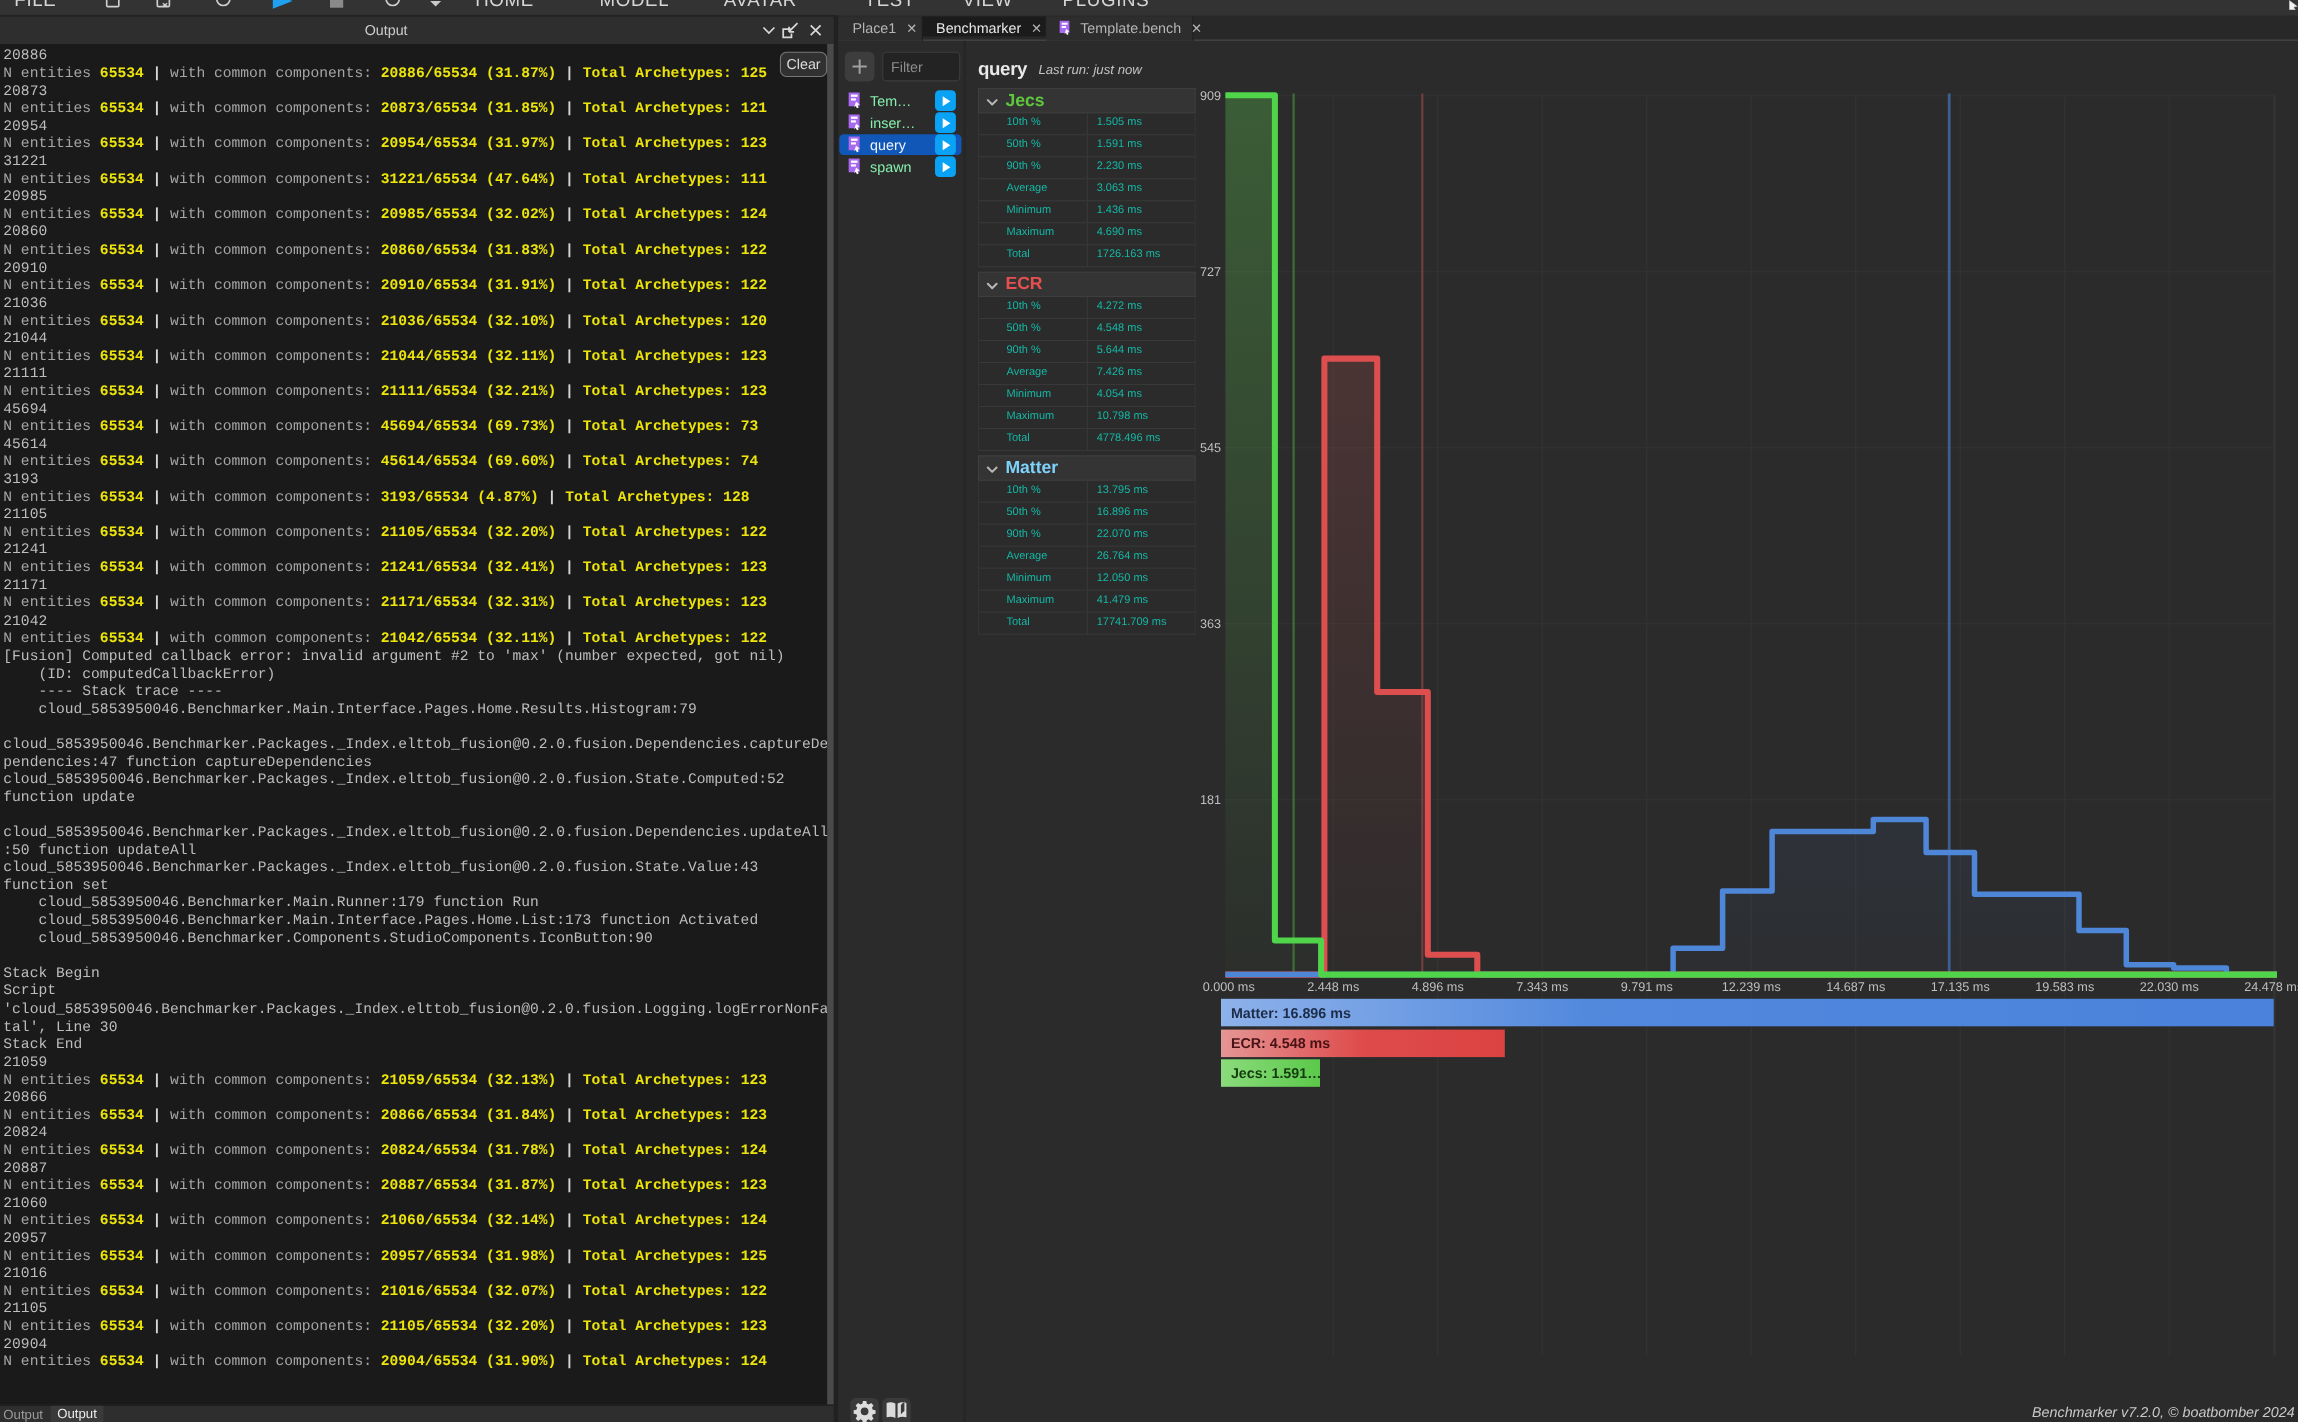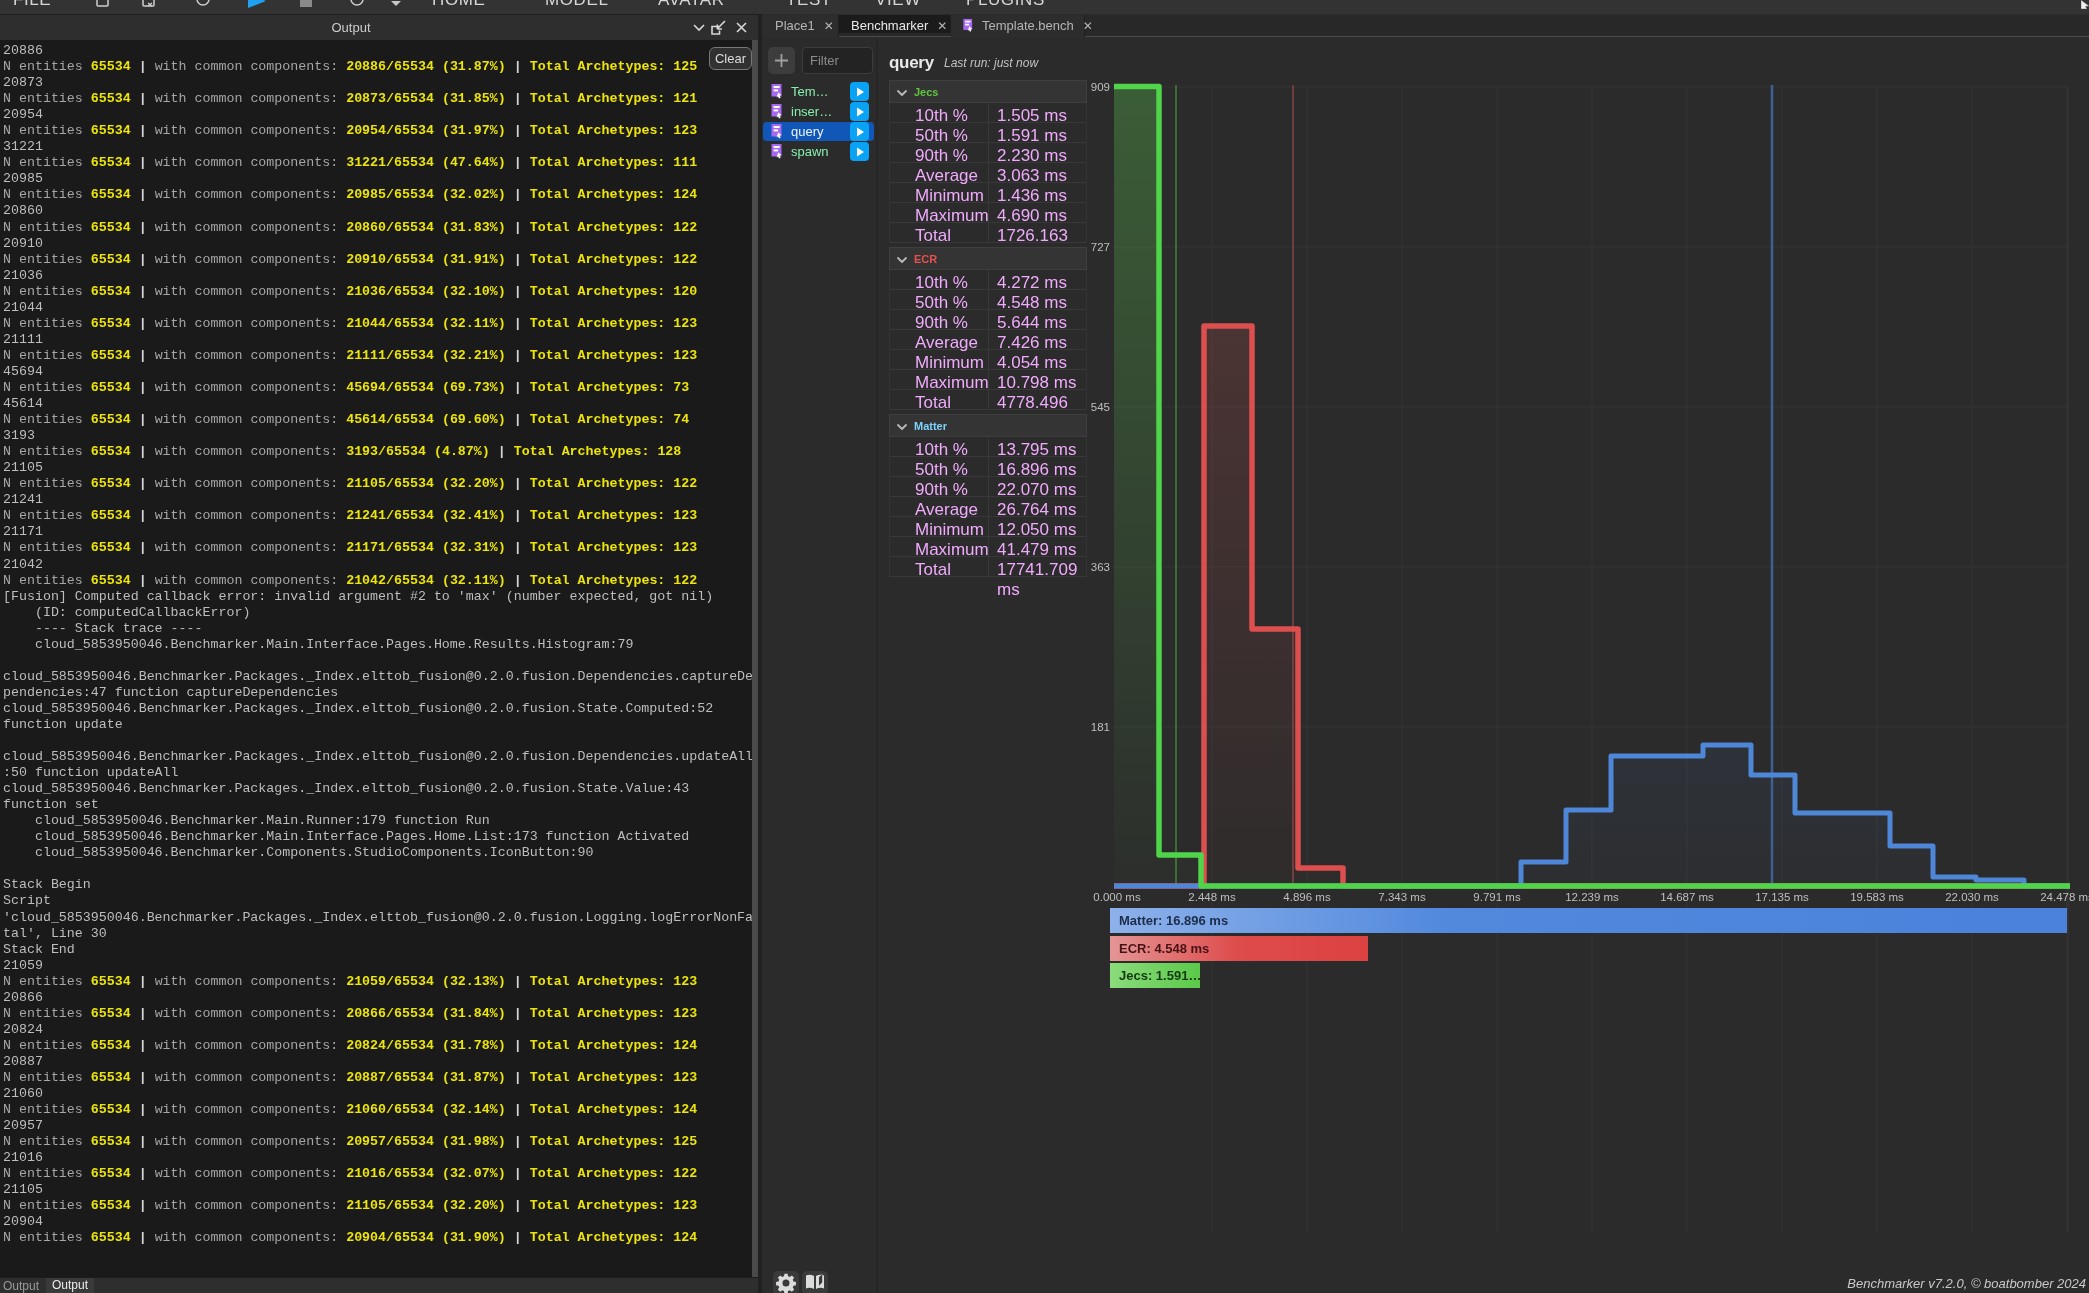--- a/index.html
+++ b/index.html
@@ -41,23 +41,23 @@
 .item .iname { position:absolute; left:28px; top:2px; color:#86efac; font-size:13px; }
 .item.sel .iname { color:#eef3fb; }
 .item .play { position:absolute; left:87px; top:0px; width:19px; height:19px; background:#0aa2f5; border-radius:4px; }
 .item .play svg { position:absolute; left:6px; top:4.5px; }
 #lpanel-sep { position:absolute; left:114px; top:22px; width:2px; height:1256px; background:#262626; }
 
 #stats { position:absolute; left:127px; top:0; width:198px; }
 #stats .title { position:absolute; left:0; top:38px; color:#e8e8e8; font-size:17px; font-weight:bold; letter-spacing:-0.3px; }
 #stats .lastrun { position:absolute; left:55px; top:41px; color:#c2c2c2; font-size:12px;font-style:italic; }
 .shead { position:absolute; left:0; width:198px; height:23px; background:#343434; border:1px solid #3e3e3e;
-  font-size:11px; font-weight:bold; line-height:22px; }
+  font-size:16px; font-weight:bold; line-height:22px; }
 .shead span { margin-left:24px; }
-.srow { position:absolute; left:0; width:198px; height:20px; border-bottom:1px solid #383838; border-left:1px solid #343434; border-right:1px solid #343434; font-size:17px; color:#f0abfc; }
+.srow { position:absolute; left:0; width:198px; height:20px; border-bottom:1px solid #383838; border-left:1px solid #343434; border-right:1px solid #343434; font-size:10px; color:#14b8a6; }
 .srow .sl { position:absolute; left:25px; top:3px; }
 .srow .sv { position:absolute; left:107px; top:3px; }
 .srow:after { content:""; position:absolute; left:98px; top:0; width:1px; height:20px; background:#383838; }
 
 .chart { position:absolute; left:0; top:0; }
 .axl { font-family:"Liberation Sans", sans-serif; font-size:11.5px; fill:#bfbfbf; }
 .barl { font-family:"Liberation Sans", sans-serif; font-size:13px; font-weight:bold; }
 
 #footer { position:absolute; right:3px; bottom:2px; color:#c9c9c9; font-size:13px; font-style:italic; }
 .bbtn { position:absolute; width:26px; height:24px; background:#3a3a3a; border-radius:5px; }

